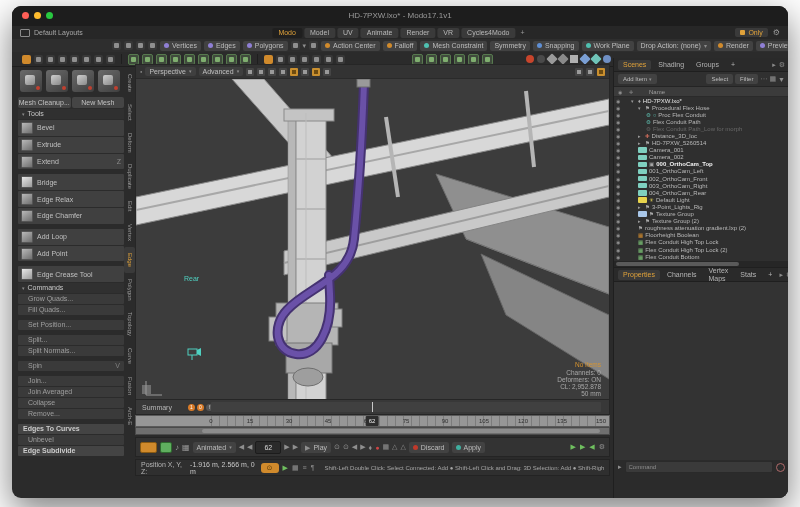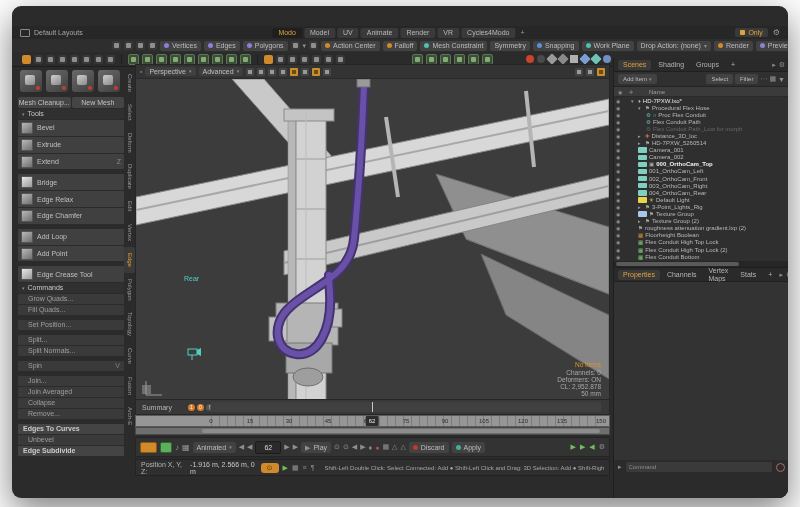--- a/index.html
+++ b/index.html
@@ -139,20 +139,28 @@
   .cmdinput::placeholder{color:#8f8f8f;}
   .reccirc{width:7px;height:7px;border:1px solid #b06a6a;border-radius:50%;flex:none;}
   .rp-filler{height:24px;background:#2b2b2b;}
   .rsbtn{background:#424242;border-radius:2px;padding:0 5px;line-height:10px;color:#bdbdbd;display:flex;gap:2px;align-items:center;font-size:6px;}
 </style>
 </head>
 <body>
 
 <div class="window">
 
+  <div class="titlebar">
+    <div class="lights">
+      <span class="light red"></span>
+      <span class="light yel"></span>
+      <span class="light grn"></span>
+    </div>
+    <div class="wtitle">HD-7PXW.lxo* - Modo17.1v1</div>
+  </div>
 
   <div class="menurow">
     <div class="mr-left">
       <span class="monicon"></span>
       <span>Default Layouts</span>
     </div>
     <div class="mtabs">
       <span class="mtab active">Modo</span>
       <span class="mtab">Model</span>
       <span class="mtab">UV</span>

